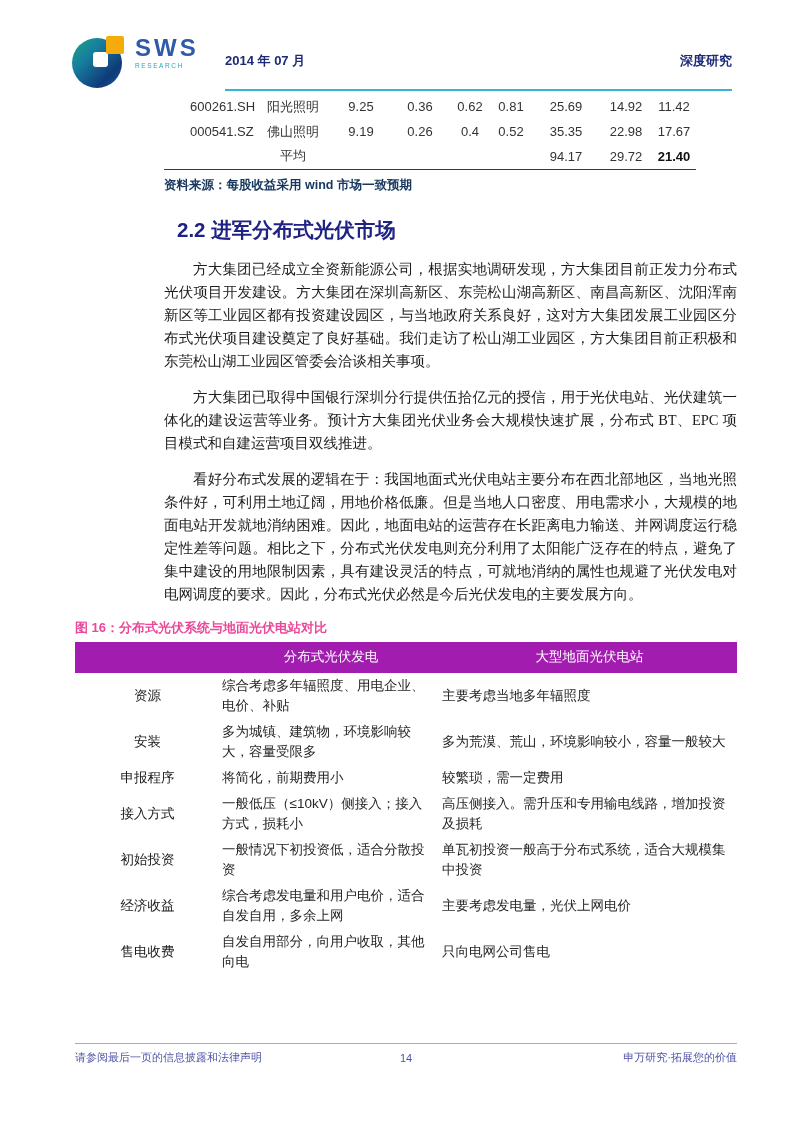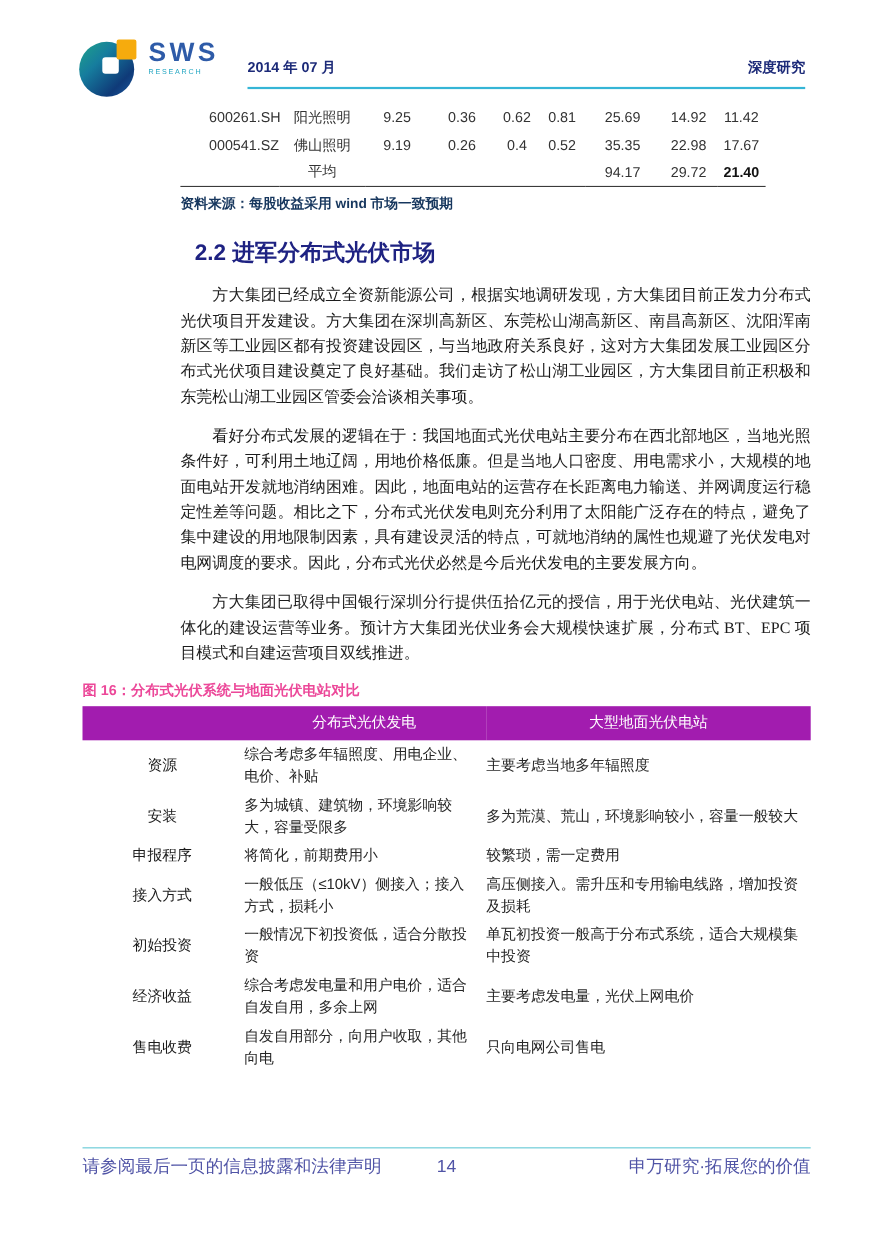--- a/index.html
+++ b/index.html
@@ -34,21 +34,21 @@
   .logo-brand {
     font-size: 24px; font-weight: bold; color: #2e5ba8; letter-spacing: 3px;
     font-family: "Liberation Sans", sans-serif;
   }
   .logo-sub { font-size: 6.5px; color: #23a6c2; letter-spacing: 1.6px; margin-top: 3px; }
 
   
   .header-bar {
     position: absolute; top: 52px; left: 225px; right: 68px;
     display: flex; justify-content: space-between; align-items: flex-end;
-    border-bottom: 2px solid #35b5d6; padding-bottom: 9px;
+    border-bottom: 2px solid #35b5d6; padding-bottom: 19px;
   }
   .header-bar span { font-size: 13px; font-weight: bold; color: #1c2a78; }
 
   
   .main { position: absolute; top: 94px; left: 75px; right: 63px; }
   .indent-block { margin-left: 89px; }
 
   
   .top-table { width: 532px; border-collapse: collapse; table-layout: fixed; }
   .top-table td {
@@ -96,21 +96,21 @@
     text-align: left; vertical-align: middle; padding: 3px 8px 3px 0;
   }
   .cmp-table tbody td.c1 { padding-left: 2px; }
 
   
   .footer {
     position: absolute; top: 1043px; left: 75px; right: 63px;
     border-top: 1.5px solid #62c8d5; padding-top: 6px;
     display: flex; justify-content: space-between; align-items: center;
   }
-  .footer span { font-size: 16px; color: #5054a6; }
+  .footer span { font-size: 11px; color: #5054a6; }
   .footer .page-num { position: absolute; left: 0; right: 0; text-align: center; }
 </style>
 </head>
 <body>
 
 <div class="page">
 
   <div class="logo">
     <div class="logo-mark">
       <span class="logo-circle"></span>
@@ -178,22 +178,22 @@
           <td class="bold">21.40</td>
         </tr>
       </tbody>
         </table>
 
       <div class="source-note">资料来源：每股收益采用 wind 市场一致预期</div>
 
       <h2 class="section-heading">2.2 进军分布式光伏市场</h2>
 
       <p class="body-para">方大集团已经成立全资新能源公司，根据实地调研发现，方大集团目前正发力分布式光伏项目开发建设。方大集团在深圳高新区、东莞松山湖高新区、南昌高新区、沈阳浑南新区等工业园区都有投资建设园区，与当地政府关系良好，这对方大集团发展工业园区分布式光伏项目建设奠定了良好基础。我们走访了松山湖工业园区，方大集团目前正积极和东莞松山湖工业园区管委会洽谈相关事项。</p>
+      <p class="body-para">方大集团已取得中国银行深圳分行提供伍拾亿元的授信，用于光伏电站、光伏建筑一体化的建设运营等业务。预计方大集团光伏业务会大规模快速扩展，分布式 BT、EPC 项目模式和自建运营项目双线推进。</p>
       <p class="body-para">看好分布式发展的逻辑在于：我国地面式光伏电站主要分布在西北部地区，当地光照条件好，可利用土地辽阔，用地价格低廉。但是当地人口密度、用电需求小，大规模的地面电站开发就地消纳困难。因此，地面电站的运营存在长距离电力输送、并网调度运行稳定性差等问题。相比之下，分布式光伏发电则充分利用了太阳能广泛存在的特点，避免了集中建设的用地限制因素，具有建设灵活的特点，可就地消纳的属性也规避了光伏发电对电网调度的要求。因此，分布式光伏必然是今后光伏发电的主要发展方向。</p>
-      <p class="body-para">方大集团已取得中国银行深圳分行提供伍拾亿元的授信，用于光伏电站、光伏建筑一体化的建设运营等业务。预计方大集团光伏业务会大规模快速扩展，分布式 BT、EPC 项目模式和自建运营项目双线推进。</p>
     </div>
 
     <div class="figure-caption">图 16：分布式光伏系统与地面光伏电站对比</div>
 
     <table class="cmp-table">
       <colgroup>
         <col style="width:145px">
           <col style="width:222px">
           <col style="width:295px">
       </colgroup>

